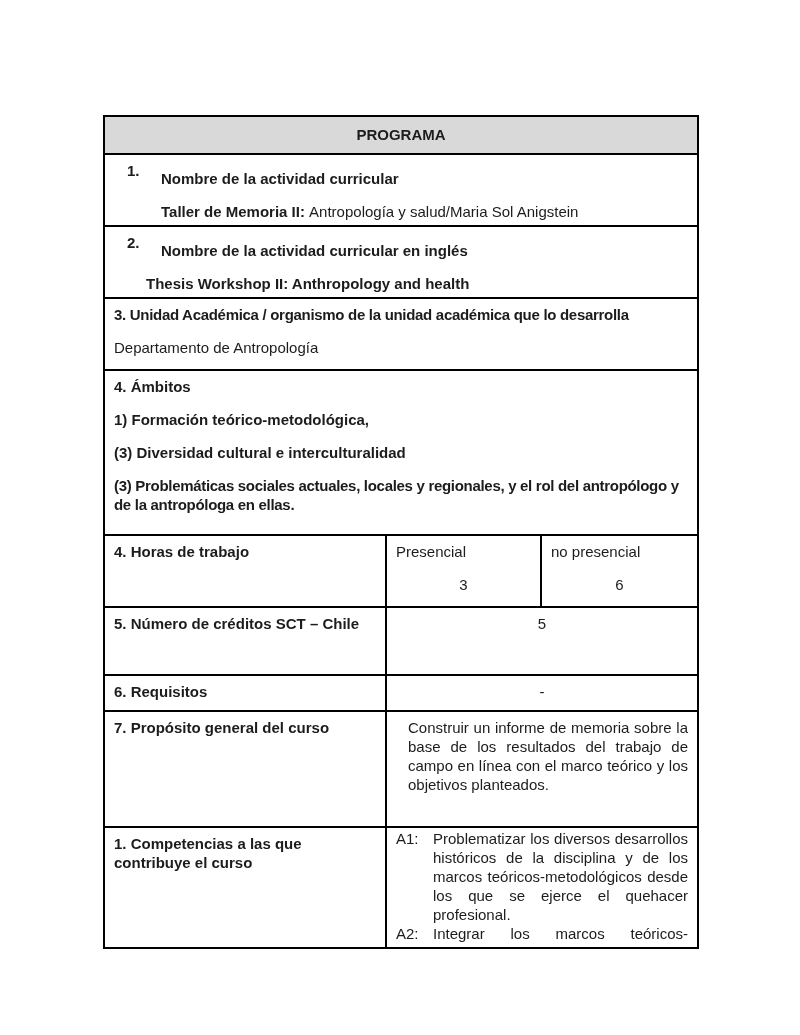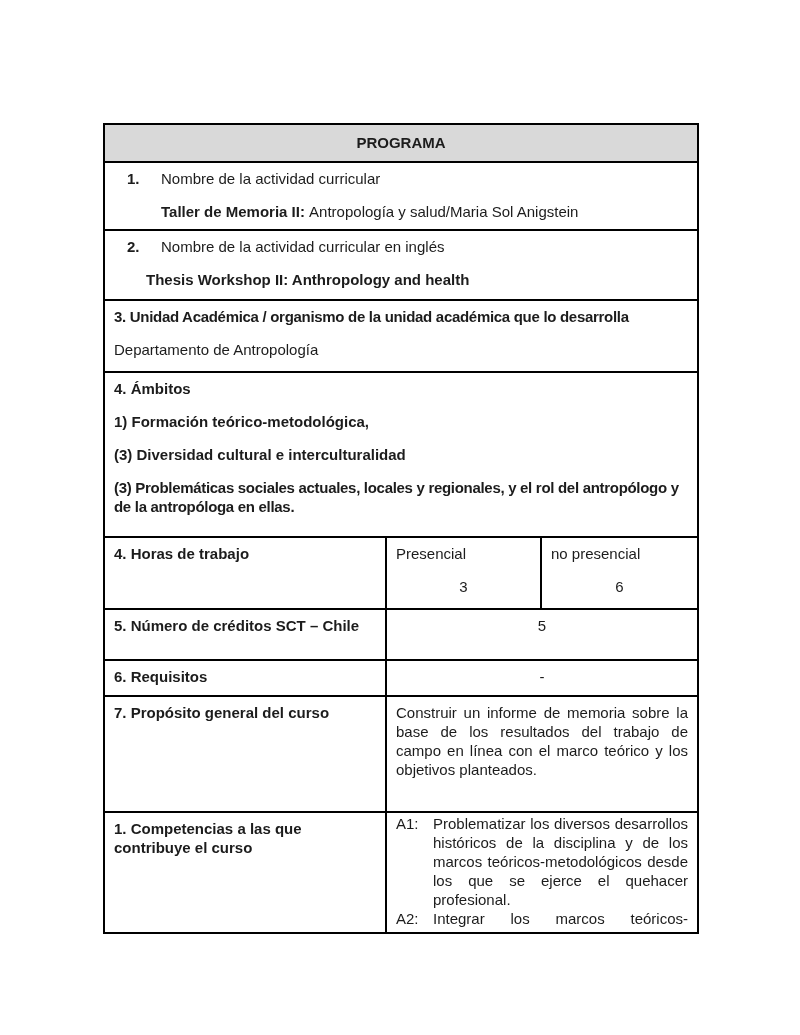--- a/index.html
+++ b/index.html
@@ -4,21 +4,21 @@
 <style>
   html, body { margin: 0; padding: 0; }
   body {
     width: 800px; height: 1035px;
     background: #ffffff;
     font-family: "Liberation Sans", sans-serif;
     color: #1c1c1c;
     position: relative;
     overflow: hidden;
   }
-  .sheet { position: absolute; left: 103px; top: 123px; }
+  .sheet { position: absolute; left: 103px; top: 115px; }
   table.program {
     border-collapse: collapse;
     table-layout: fixed;
     width: 594px;
   }
   td {
     border: 2px solid #000000;
     vertical-align: top;
     padding: 6px 9px 4px 9px;
     font-size: 15px;
@@ -28,25 +28,25 @@
   .hdr-cell {
     background: #d9d9d9;
     text-align: center;
     font-weight: bold;
     padding-top: 8px;
   }
   p { margin: 0 0 14px 0; }
   p:last-child { margin-bottom: 0; }
   .b { font-weight: bold; }
   .center { text-align: center; }
-  .just { text-align: justify; }
+  .just { text-align: justify; margin-left: 12px; }
   .tight { letter-spacing: -0.3px; }
   .numline { display: flex; padding-left: 13px; margin-bottom: 14px; }
   .numline .num { flex: 0 0 34px; font-weight: bold; }
-  .numline .lbl { font-weight: normal; }
+  .numline .lbl { font-weight: bold; margin-top: 8px; }
   .indent-taller { padding-left: 47px; }
   .indent-thesis { padding-left: 32px; }
   .comp-item { display: flex; margin: 0; }
   .comp-item .code { flex: 0 0 37px; }
   .comp-item .ctext { flex: 1; text-align: justify; }
   .stretch-last { text-align-last: justify; }
 </style>
 </head>
 <body>
 
@@ -108,21 +108,21 @@
       <td>
         <p>Presencial</p>
         <p class="center">3</p>
       </td>
       <td>
         <p>no presencial</p>
         <p class="center">6</p>
       </td>
     </tr>
 
-    <tr style="height:51px">
+    <tr style="height:68px">
       <td>
         <p class="b">5. Número de créditos SCT – Chile</p>
       </td>
       <td colspan="2">
         <p class="center">5</p>
       </td>
     </tr>
 
     <tr style="height:36px">
       <td>

